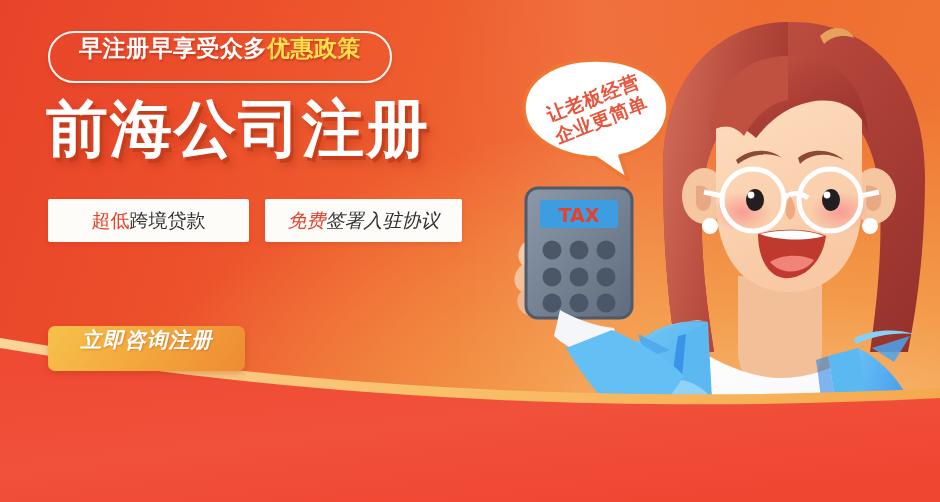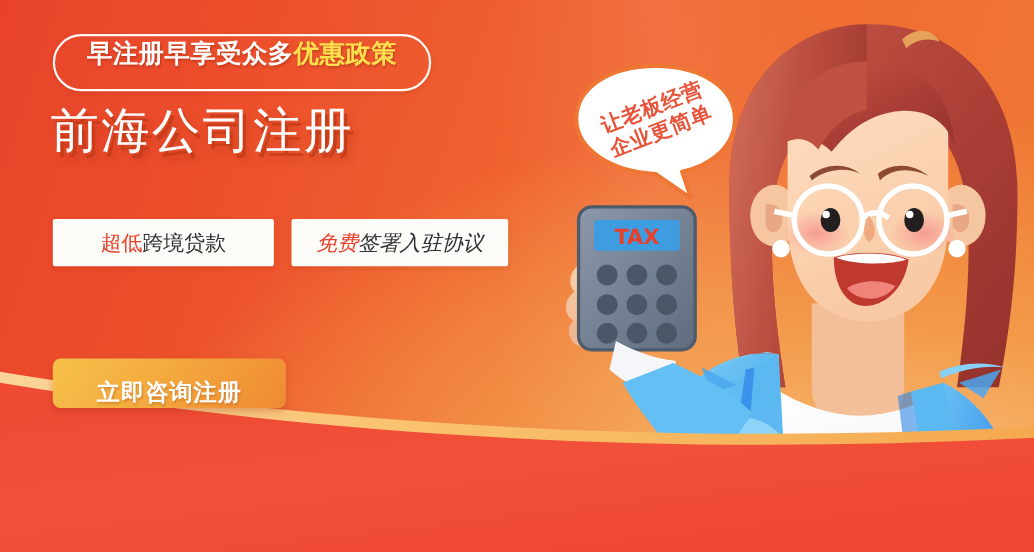--- a/index.html
+++ b/index.html
@@ -61,22 +61,22 @@
     white-space: nowrap;
     text-shadow: 1px 2px 2px rgba(155,40,15,0.45);
   }
   .pill-text .hl { color: #ffe14d; }
 
   
   .title {
     position: absolute;
     left: 46px;
     top: 98px;
-    font-size: 44px;
-    font-weight: 400;
+    font-size: 62px;
+    font-weight: 700;
     letter-spacing: 2px;
     line-height: 1;
     color: #ffffff;
     white-space: nowrap;
     text-shadow:
       3px 4px 0 rgba(196,60,25,0.85),
       5px 7px 9px rgba(150,35,12,0.35);
   }
 
   
@@ -107,31 +107,32 @@
     color: #2f3033;
     white-space: nowrap;
   }
   .feature-text .hl { color: #e8402a; font-weight: 500; }
 
   
   .cta {
     position: absolute;
     left: 48px;
     top: 326px;
-    width: 212px;
+    width: 197px;
     height: 45px;
     border: none;
     border-radius: 7px;
     background: linear-gradient(125deg, #f7c14a 0%, #f3a83d 48%, #ef8a33 100%);
     display: flex;
-    align-items: flex-end;
+    align-items: flex-start;
     justify-content: center;
     cursor: pointer;
     box-shadow: 0 3px 6px rgba(150,40,12,0.25);
     padding: 0;
+    font-style: italic;
   }
   .cta-text {
     font-size: 21px;
     font-weight: 700;
     color: #ffffff;
     letter-spacing: 1px;
     white-space: nowrap;
     text-shadow: 1px 1px 2px rgba(170,80,20,0.40);
   }
 

